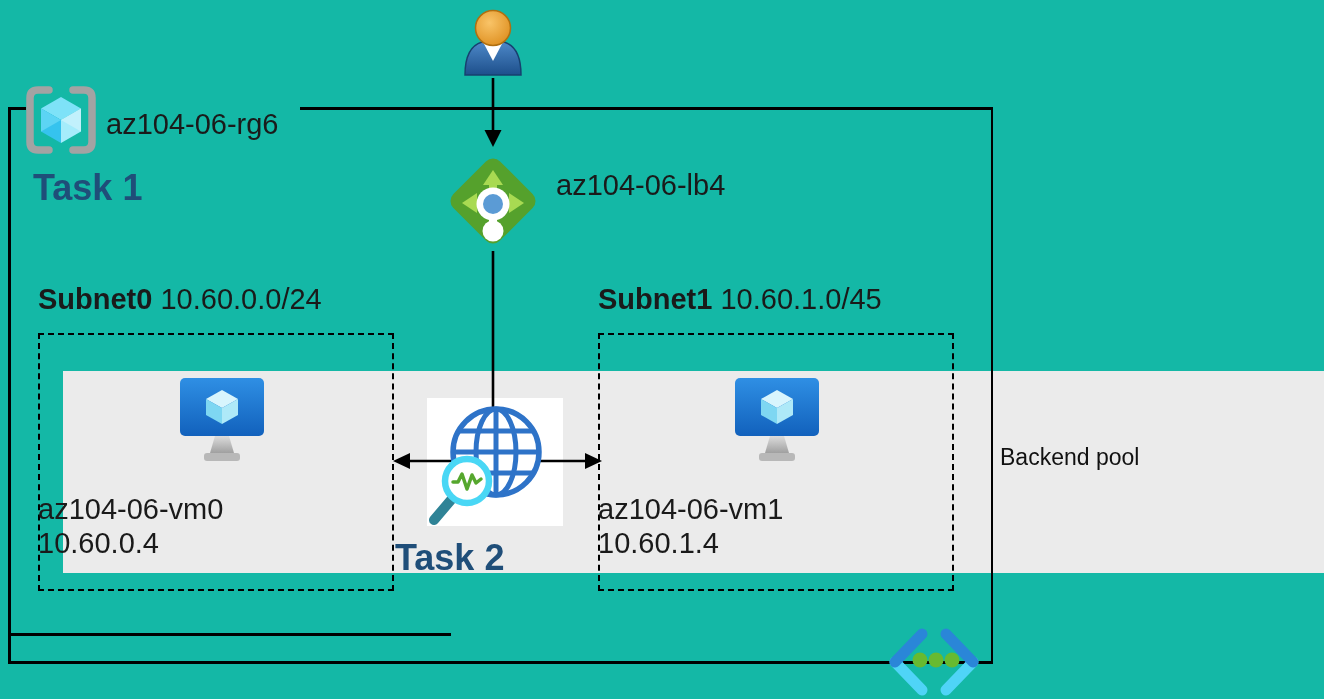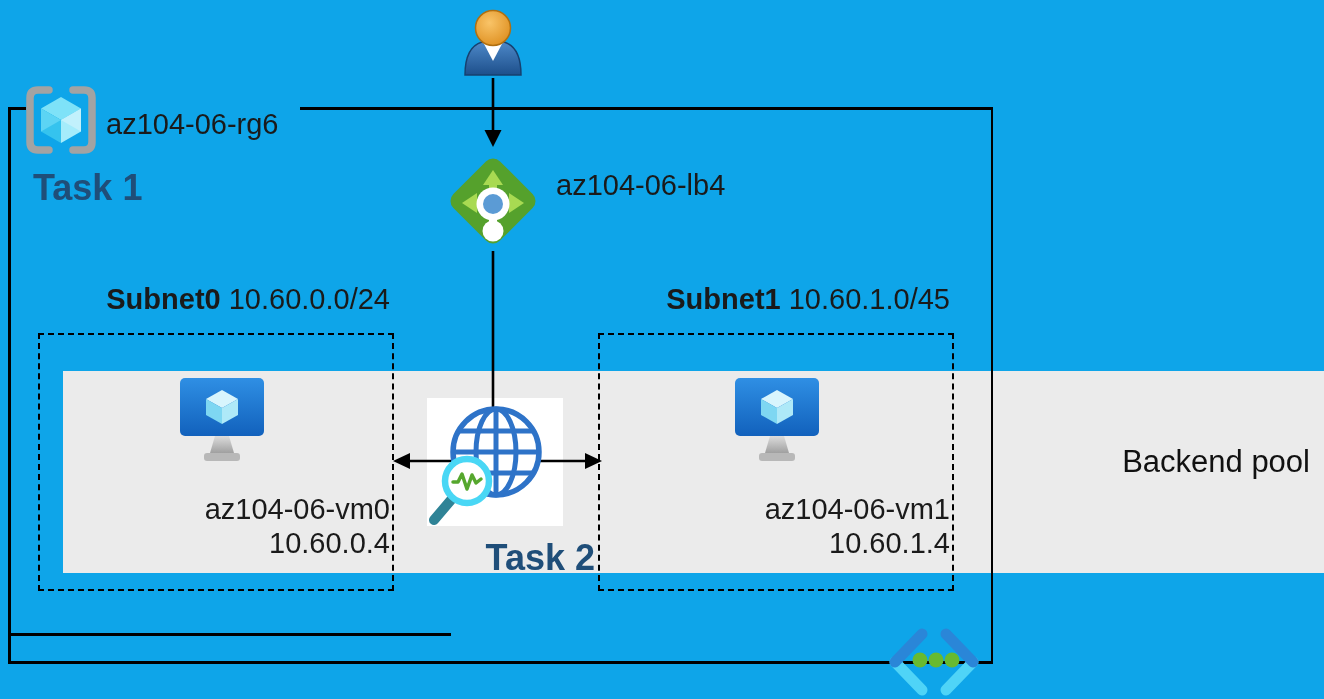--- a/index.html
+++ b/index.html
@@ -1,35 +1,35 @@
 <!DOCTYPE html>
 <html><head>
 <meta charset="utf-8">
 <style>
   html,body{margin:0;padding:0;background:#fff;}
   #stage{
-    position:relative;width:1324px;height:699px;background:#0ea5e9;
+    position:relative;width:1324px;height:699px;background:#14b8a6;
     font-family:"Liberation Sans", sans-serif;color:#1a1a1a;overflow:hidden;
   }
   .abs{position:absolute;}
   .txt{white-space:nowrap;}
   .band{background:#ebebeb;z-index:1;}
   .whitebg{background:#ffffff;z-index:2;}
   .lineLayer{z-index:3;}
   .border-line{background:#000;z-index:3;}
   .dashed-box{border:2.5px dashed #000;z-index:3;background:transparent;}
   .iconLayer{z-index:4;}
   .textLayer{z-index:5;}
   .over-text-line{z-index:6;}
   .task-label{font-weight:bold;font-size:36px;color:#1f4e79;}
   .name-label{font-size:29px;color:#1a1a1a;}
   .subnet-label{font-size:29px;color:#1a1a1a;}
   .subnet-label b{font-weight:bold;}
-  .backend-label{font-size:31px;color:#111;}
-  .center{text-align:right;}
+  .backend-label{font-size:23px;color:#111;}
+  .center{text-align:left;}
 </style>
 </head>
 <body>
 
 <div id="stage">
 
   <div class="abs band" style="left:63px;top:371px;width:1261px;height:202px;"></div>
 
   <div class="abs whitebg" style="left:427px;top:398px;width:136px;height:128px;"></div>
 

